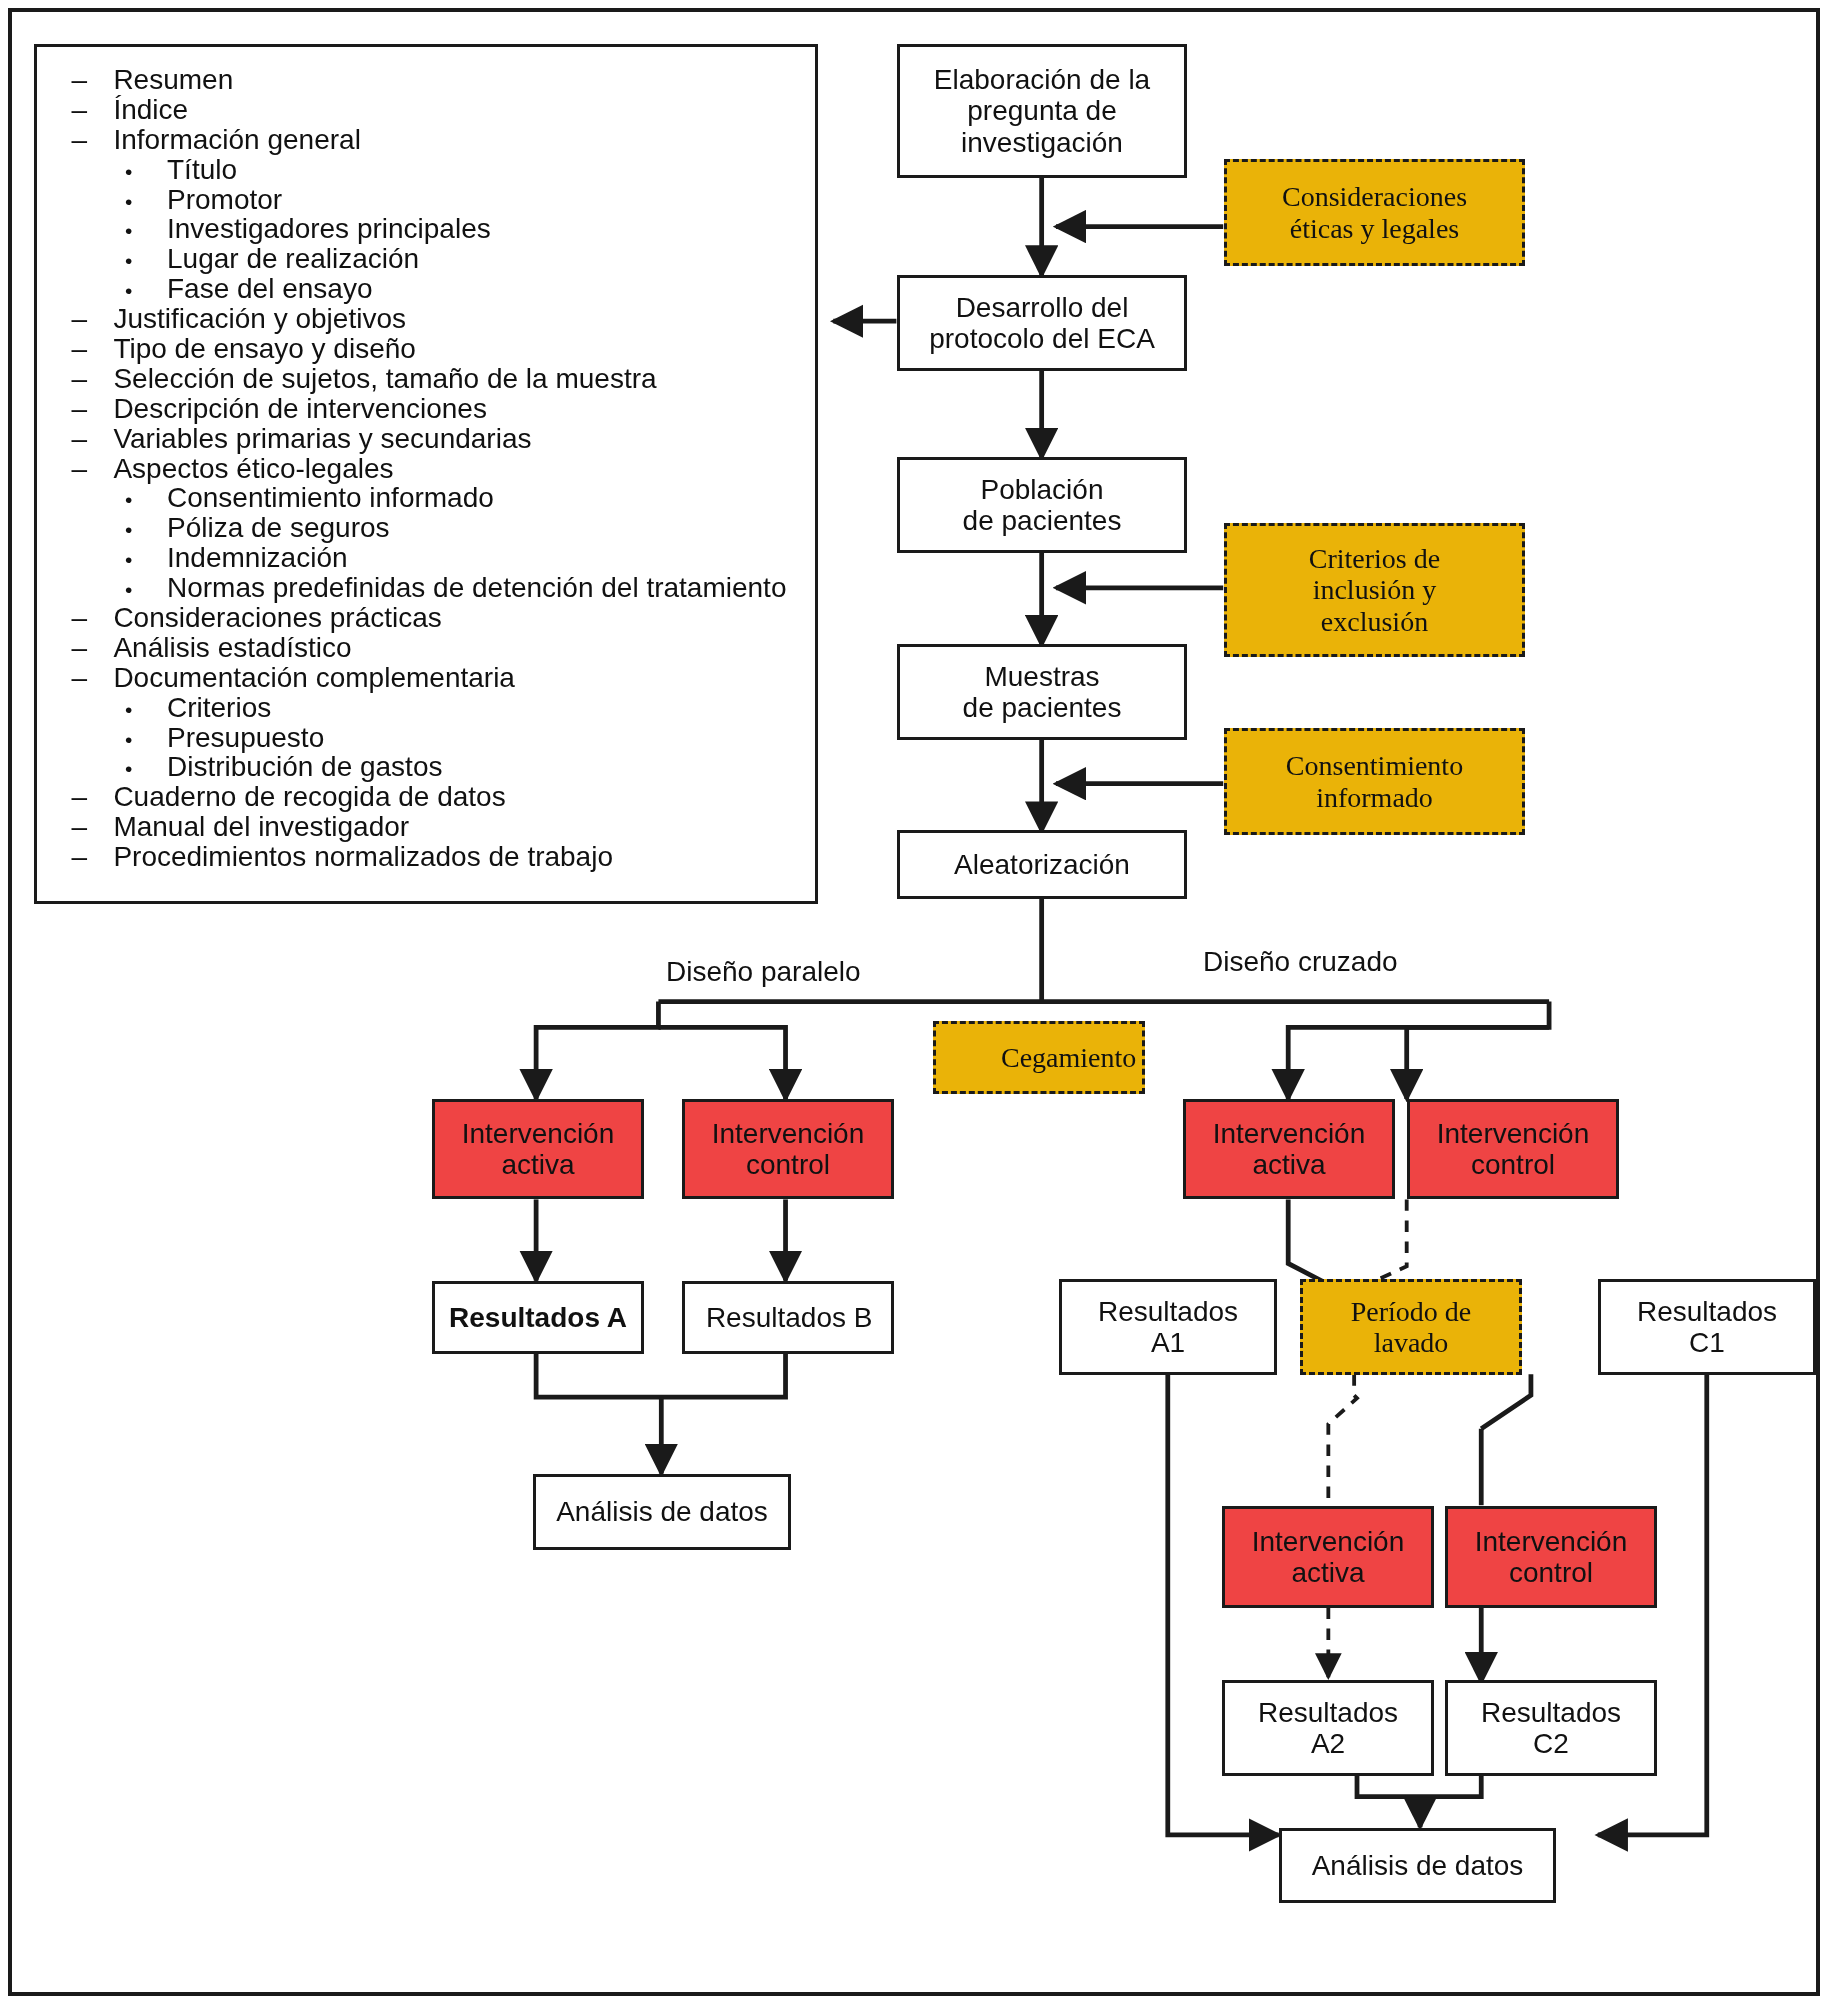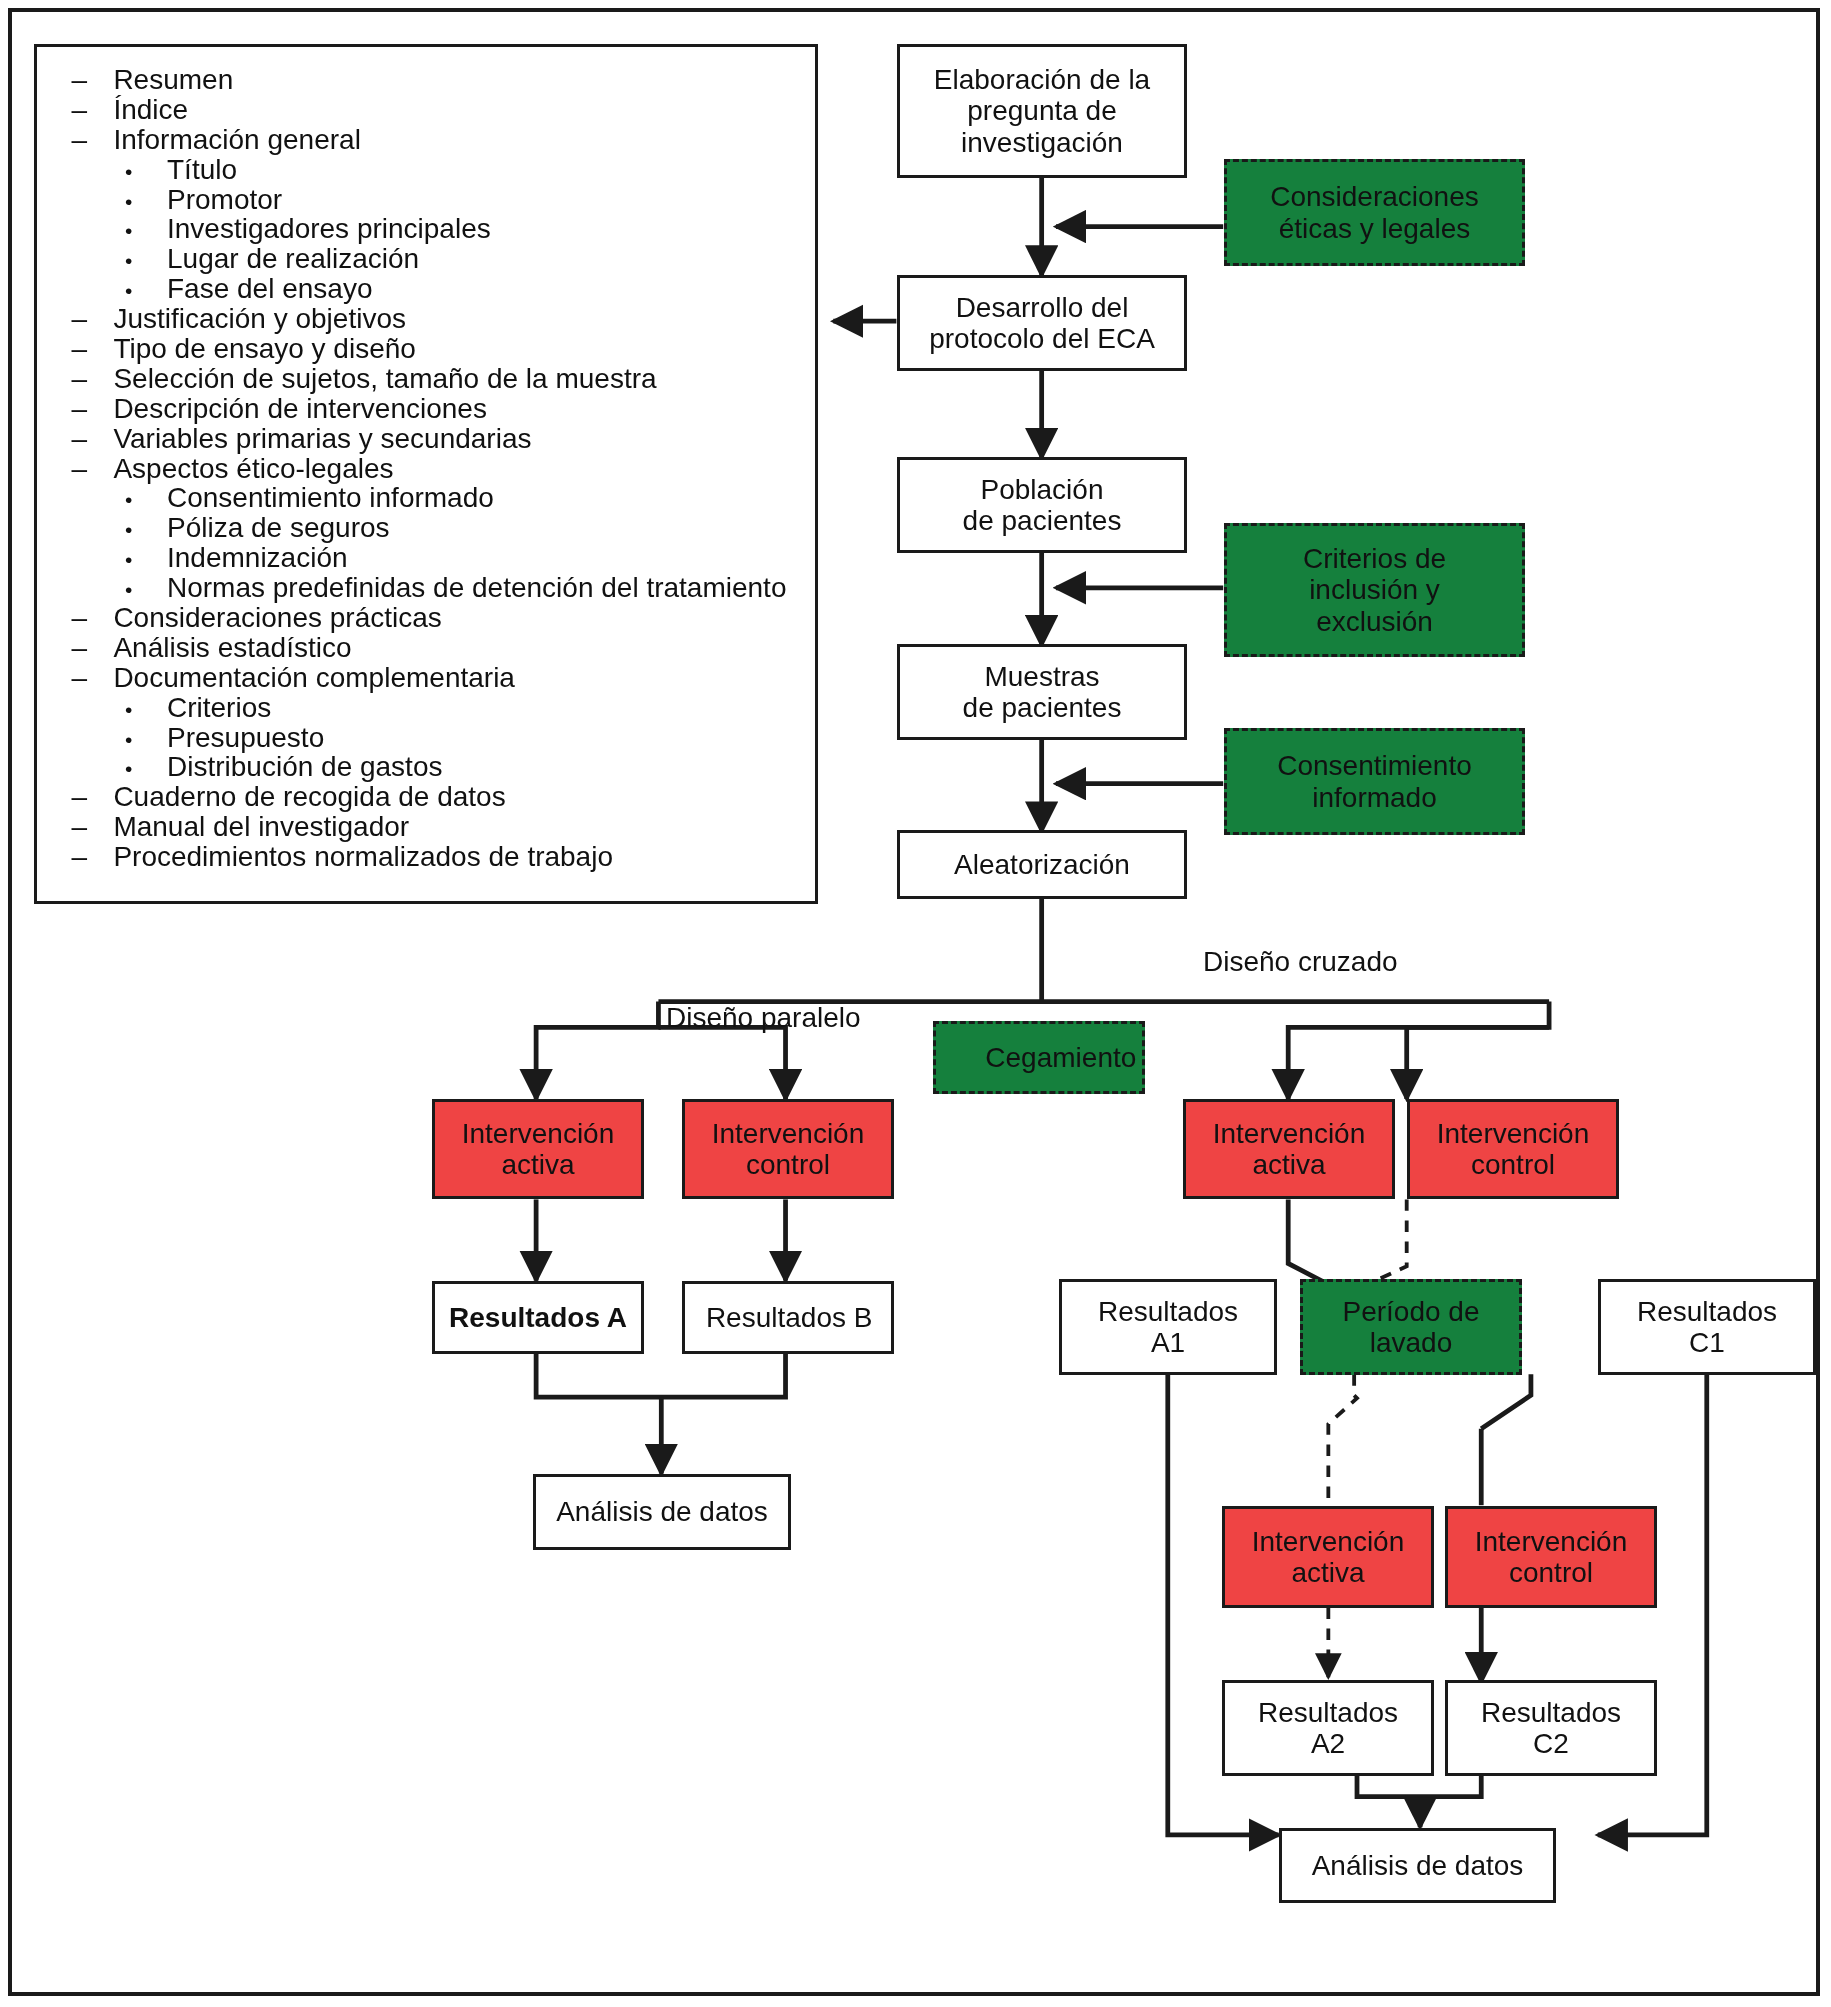--- a/index.html
+++ b/index.html
@@ -71,21 +71,22 @@
     justify-content: center;
     text-align: center;
     font-size: 28px;
     color: #111111;
     line-height: 1.12;
     padding: 1.9px 5.7px;
   }
   .node.gray { background: #ef4444; }
   .node.dashed {
     border: 3.8px dashed #1a1a1a;
-    background: #15803d;
+    background: #eab308;
+    font-family: Liberation Serif, serif;
   }
   .node .nlabel { white-space: pre-line; display:block; }
   .edge-label {
     position: absolute;
     font-size: 28px;
     color: #111111;
     white-space: nowrap;
   }
 </style>
 </head>
@@ -308,21 +309,21 @@
 
   <div class="node dashed" style="left:1224px; top:728px; width:301px; height:107px;">
     <span class="nlabel">Consentimiento
 informado</span>
   </div>
 
   <div class="node" style="left:897px; top:830px; width:290px; height:69px;">
     <span class="nlabel">Aleatorización</span>
   </div>
 
-  <div class="edge-label" style="left:666px; top:1002px;">Diseño paralelo</div>
+  <div class="edge-label" style="left:666px; top:956px;">Diseño paralelo</div>
   <div class="edge-label" style="left:1203px; top:946px;">Diseño cruzado</div>
 
   <div class="node dashed" style="left:933px; top:1021px; width:212px; height:73px;justify-content:flex-end;">
     <span class="nlabel">Cegamiento</span>
   </div>
 
   <div class="node gray" style="left:432px; top:1099px; width:212px; height:100px;">
     <span class="nlabel">Intervención
 activa</span>
   </div>

